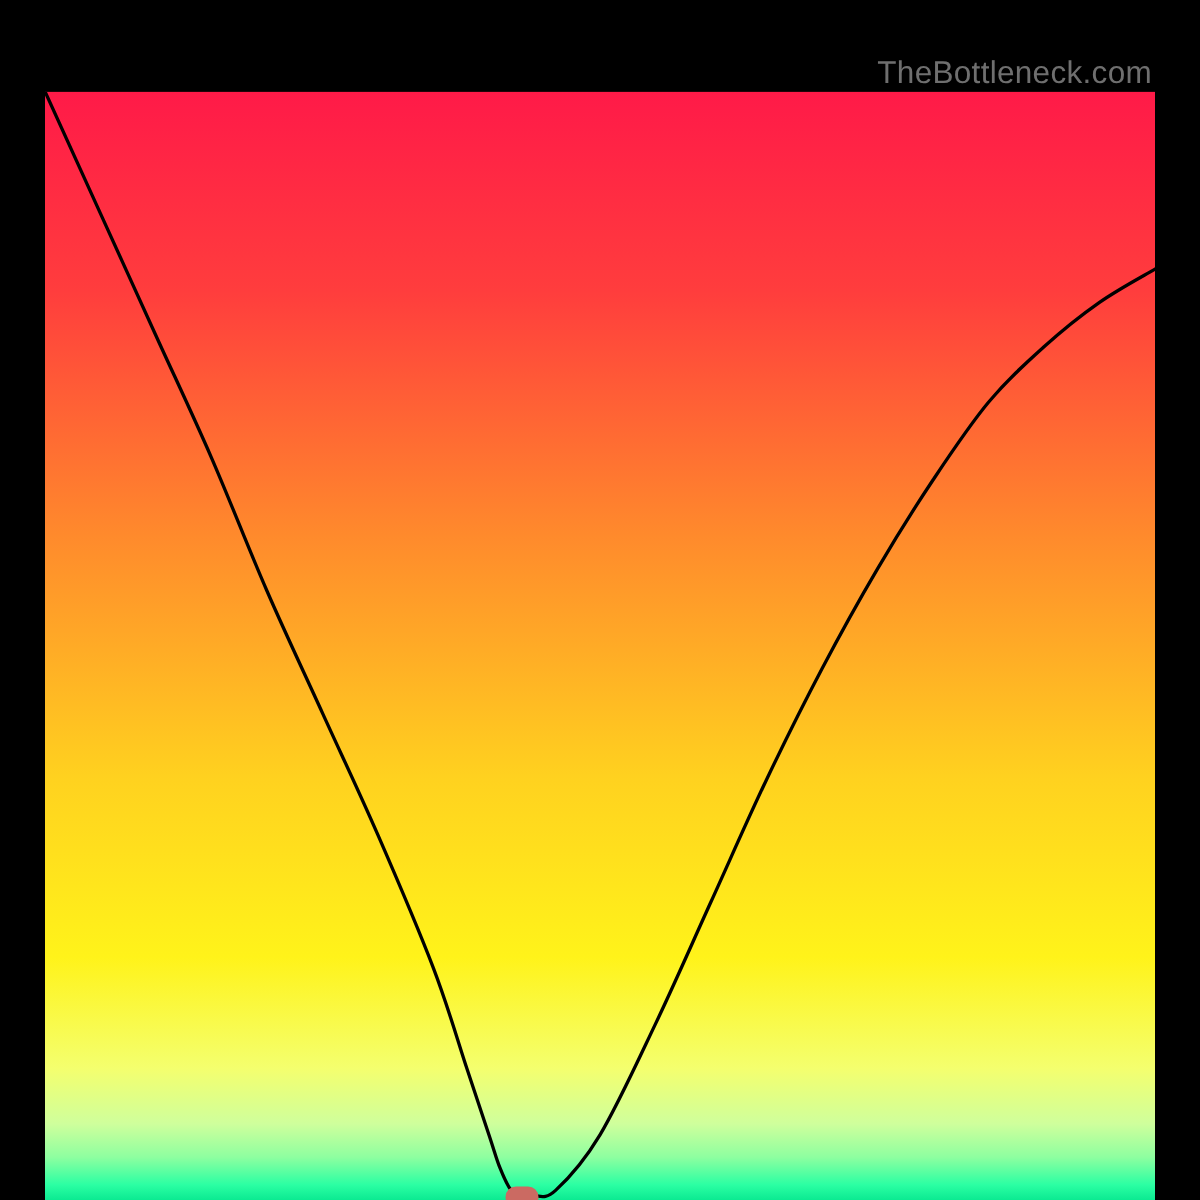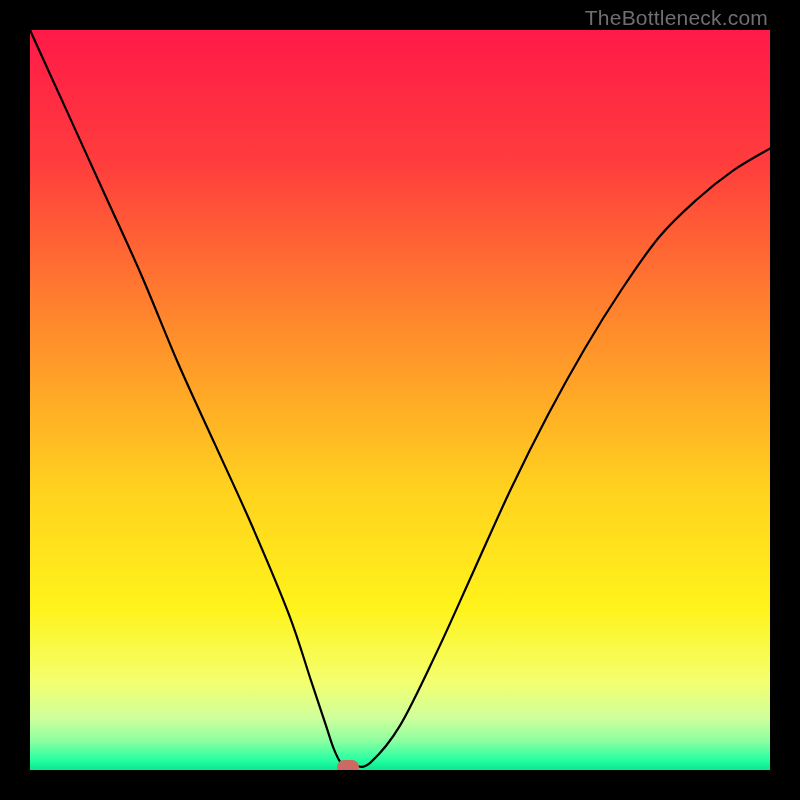--- a/index.html
+++ b/index.html
@@ -9,20 +9,21 @@
     height: 800px;
     overflow: hidden;
     background: #000;
     font-family: Arial, Helvetica, sans-serif;
   }
   .frame {
     position: relative;
     width: 800px;
     height: 576px;
     background: #000;
+    margin-top: 31px;
   }
   .plot-area {
     position: absolute;
     left: 30px;
     top: 30px;
     width: 740px;
     height: 740px;
     overflow: hidden;
   }
   .gradient-bg {

